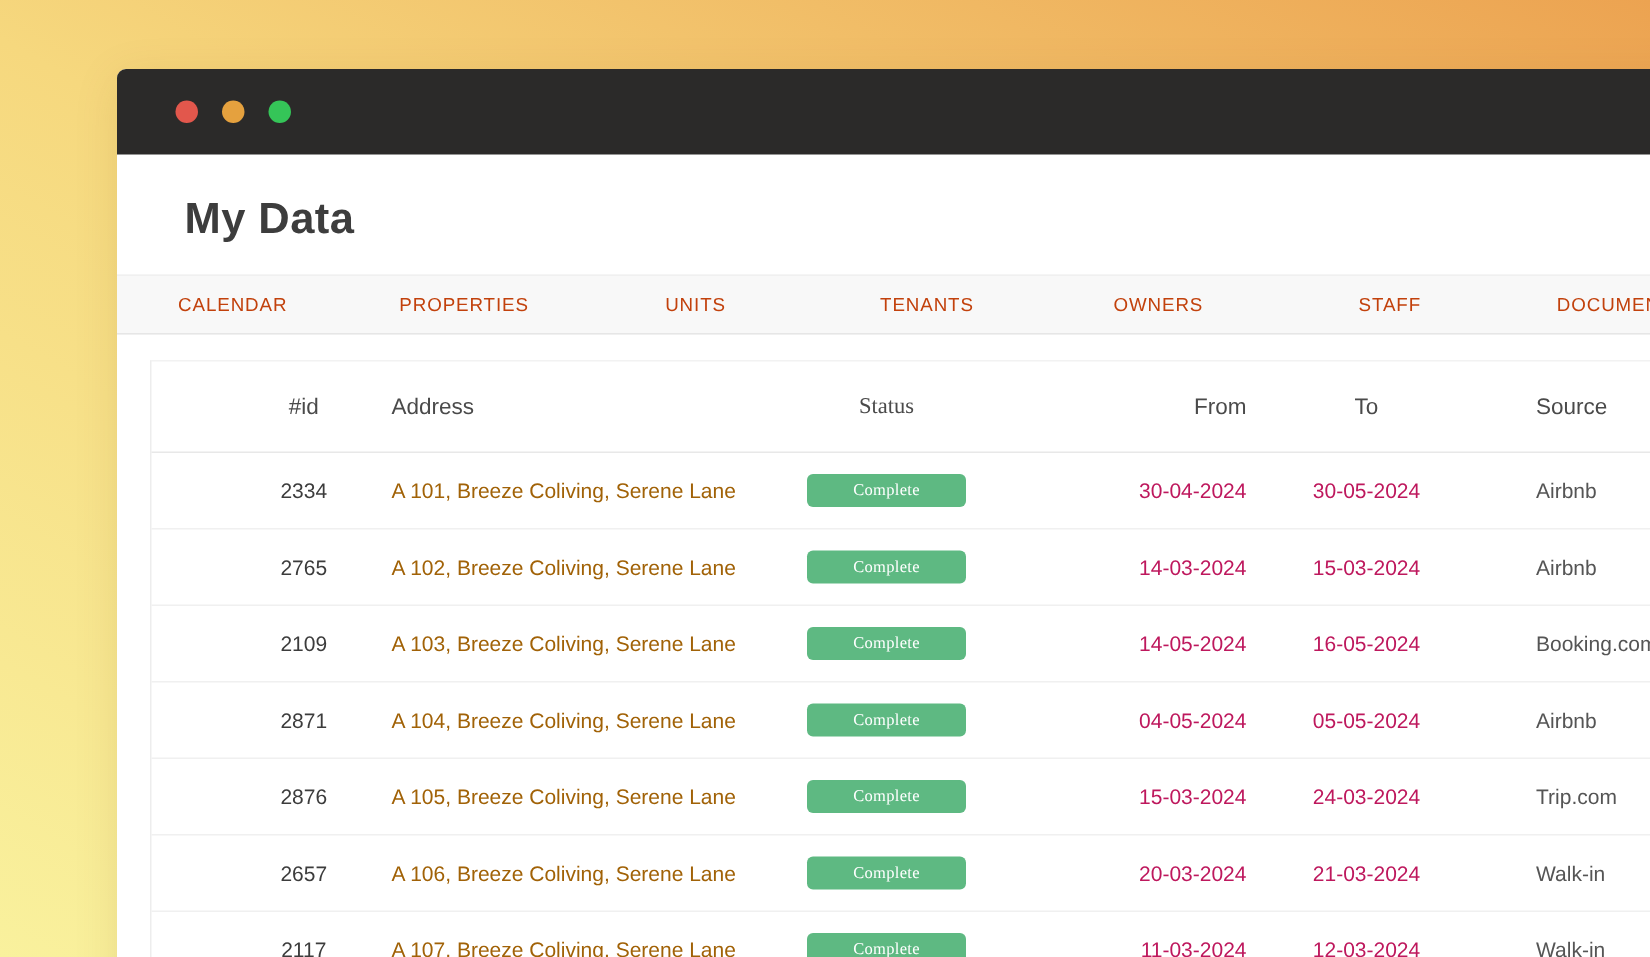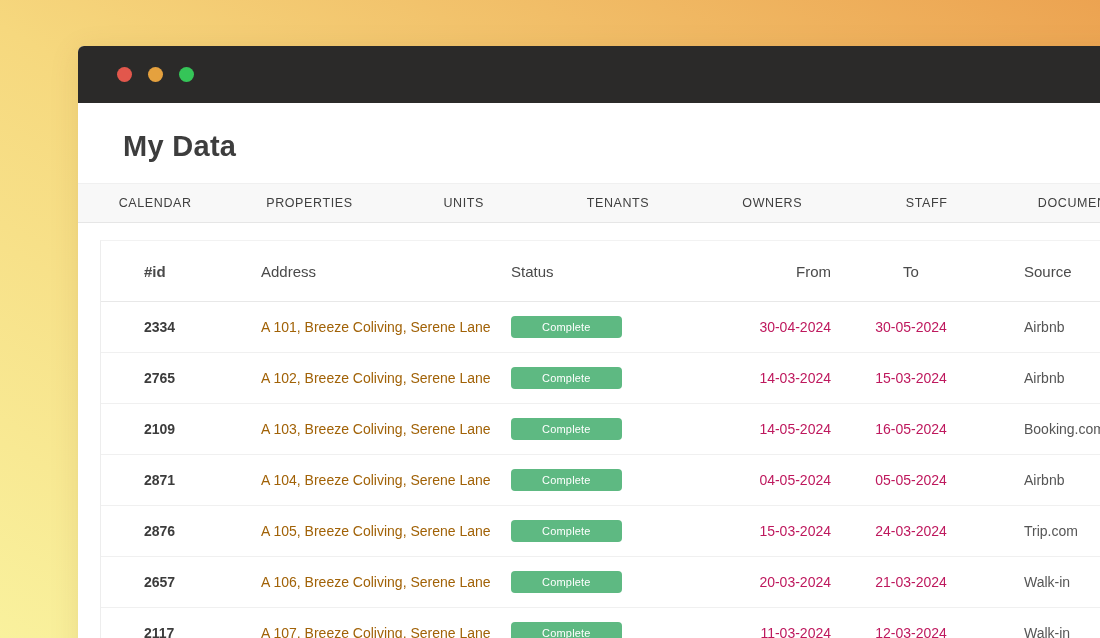--- a/index.html
+++ b/index.html
@@ -45,21 +45,21 @@
     border-bottom:1px solid #e6e6e6;
     display:flex;
   }
   .tab {
     flex:1;
     display:flex;
     align-items:center;
     justify-content:center;
     font-size:12.5px;
     letter-spacing:0.6px;
-    color:#404040;
+    color:#c2410c;
     cursor:pointer;
     white-space:nowrap;
   }
   .tab.active {
     background:#e2e2e2;
     color:#5f5f5f;
     font-weight:bold;
   }
   .table {
     margin-left:22px;
@@ -77,23 +77,23 @@
     height:61px;
     font-size:15px;
     color:#4a4a4a;
     border-bottom:1px solid #e8e8e8;
   }
   .trow {
     height:51px;
     border-bottom:1px solid #f0f0f0;
     font-size:14px;
   }
-  .c-id     { padding-left:43px; text-align:left;font-weight:bold; }
+  .c-id     { padding-left:43px; text-align:center; }
   .c-addr   { text-align:left; }
-  .c-status { text-align:left; }
+  .c-status { text-align:center;font-family:Liberation Serif, serif; }
   .c-from   { text-align:right; }
   .c-to     { text-align:center; }
   .c-source { padding-left:33px; text-align:left; }
   .trow .c-id     { color:#3c3c3c; }
   .trow .c-addr   { color:#a16207; }
   .trow .c-from,
   .trow .c-to     { color:#be185d; }
   .trow .c-source { color:#555555; }
   .badge {
     display:inline-block;

